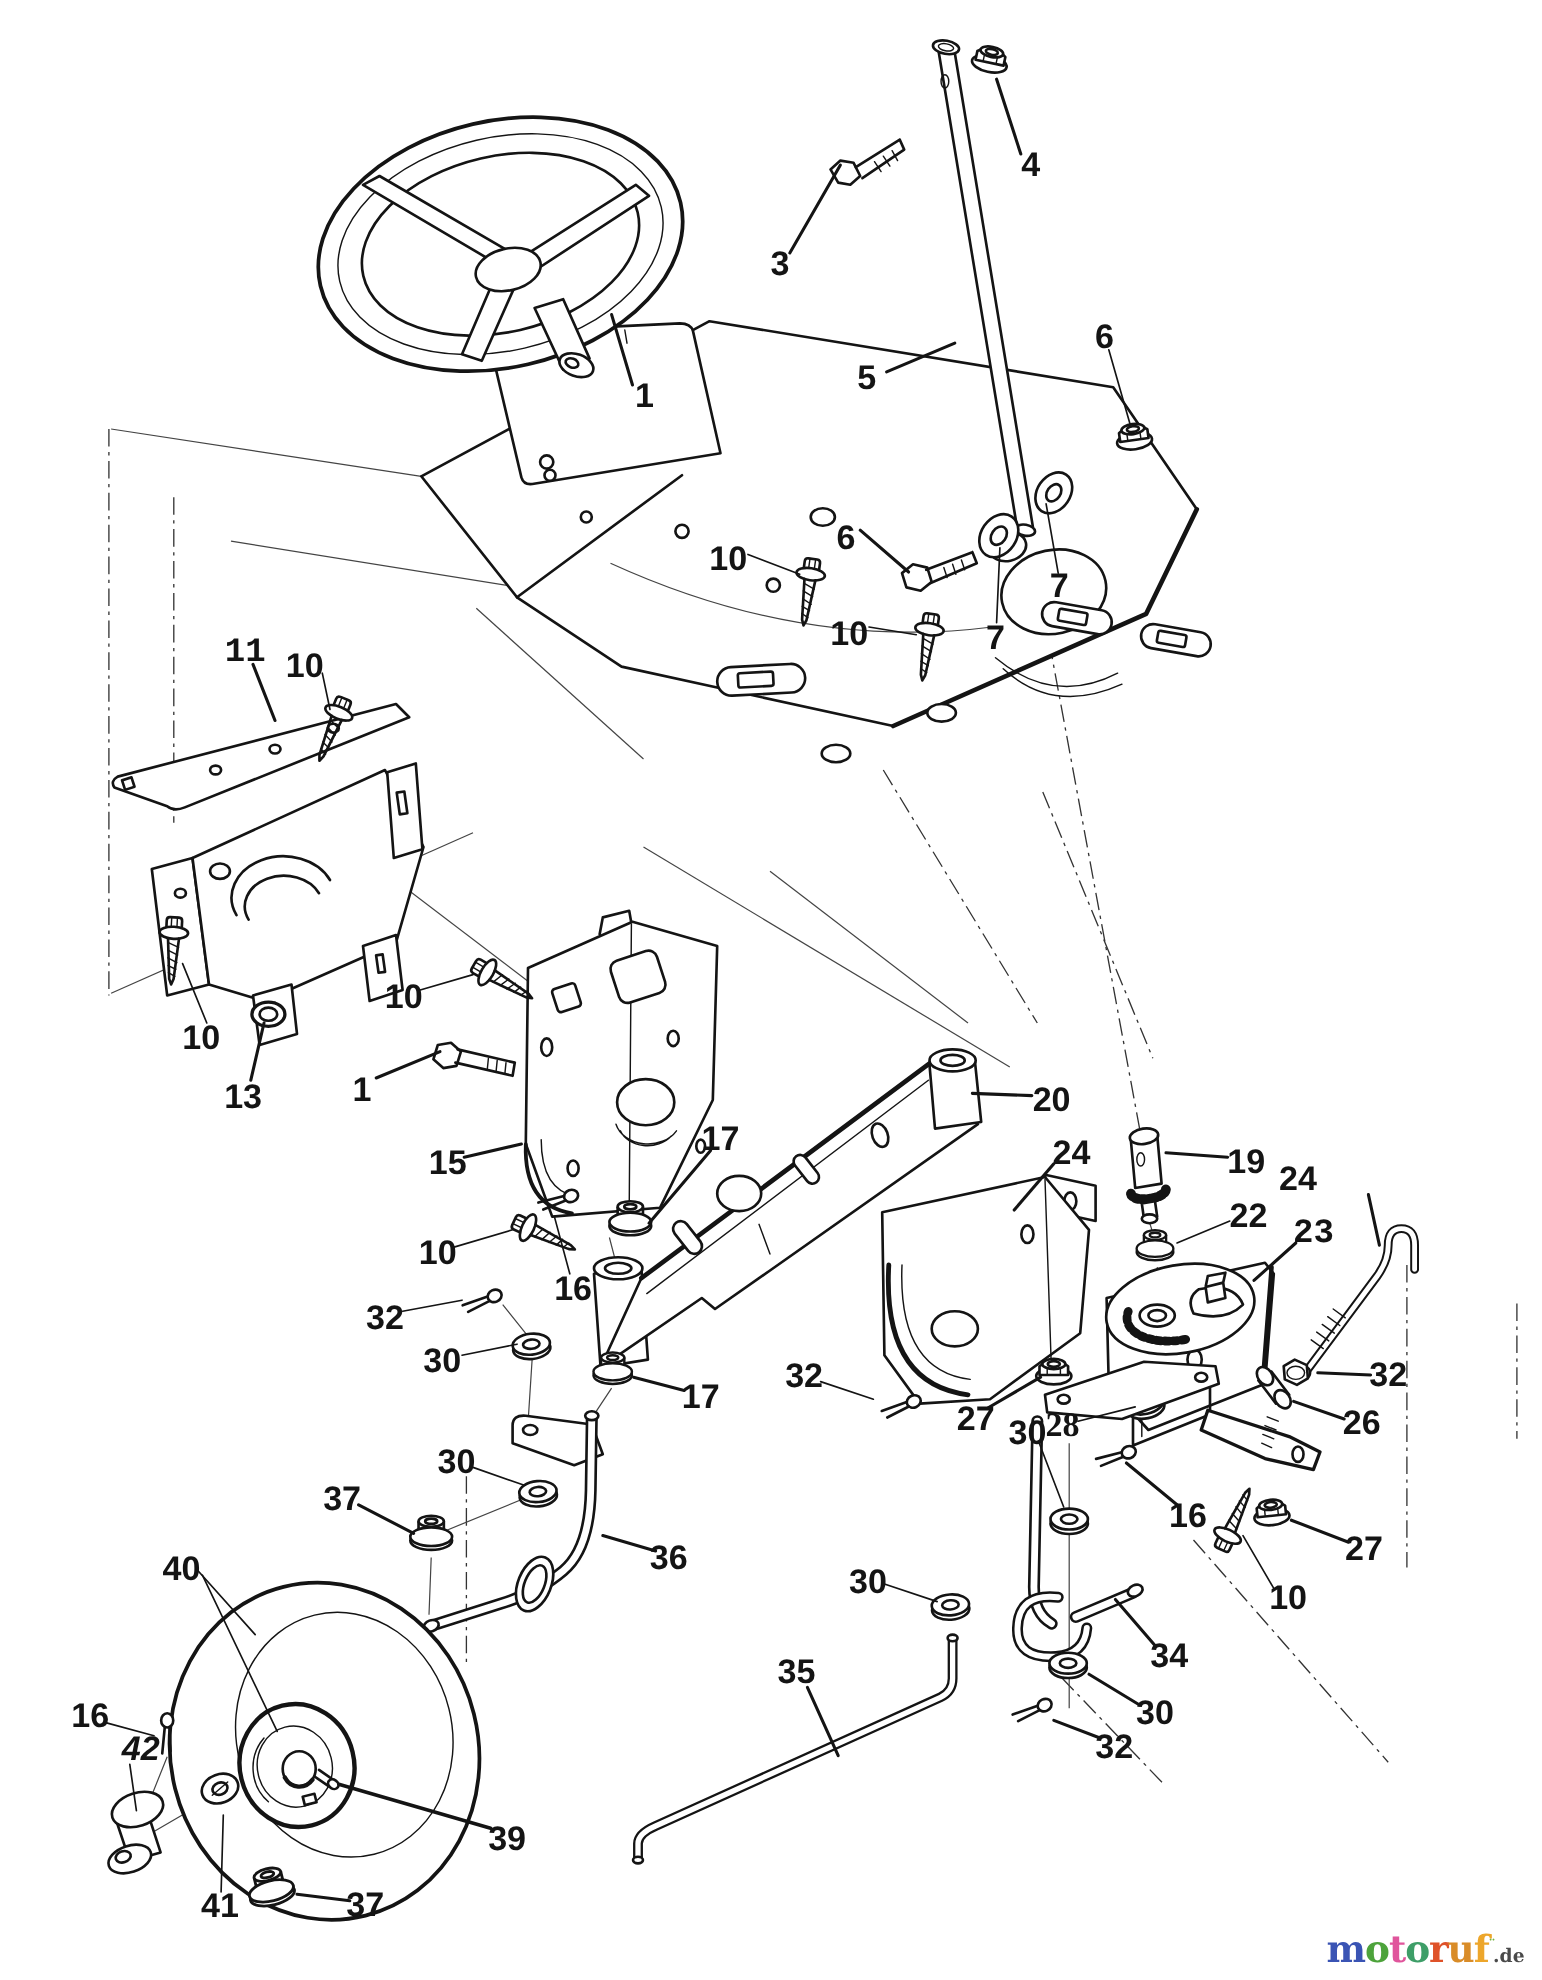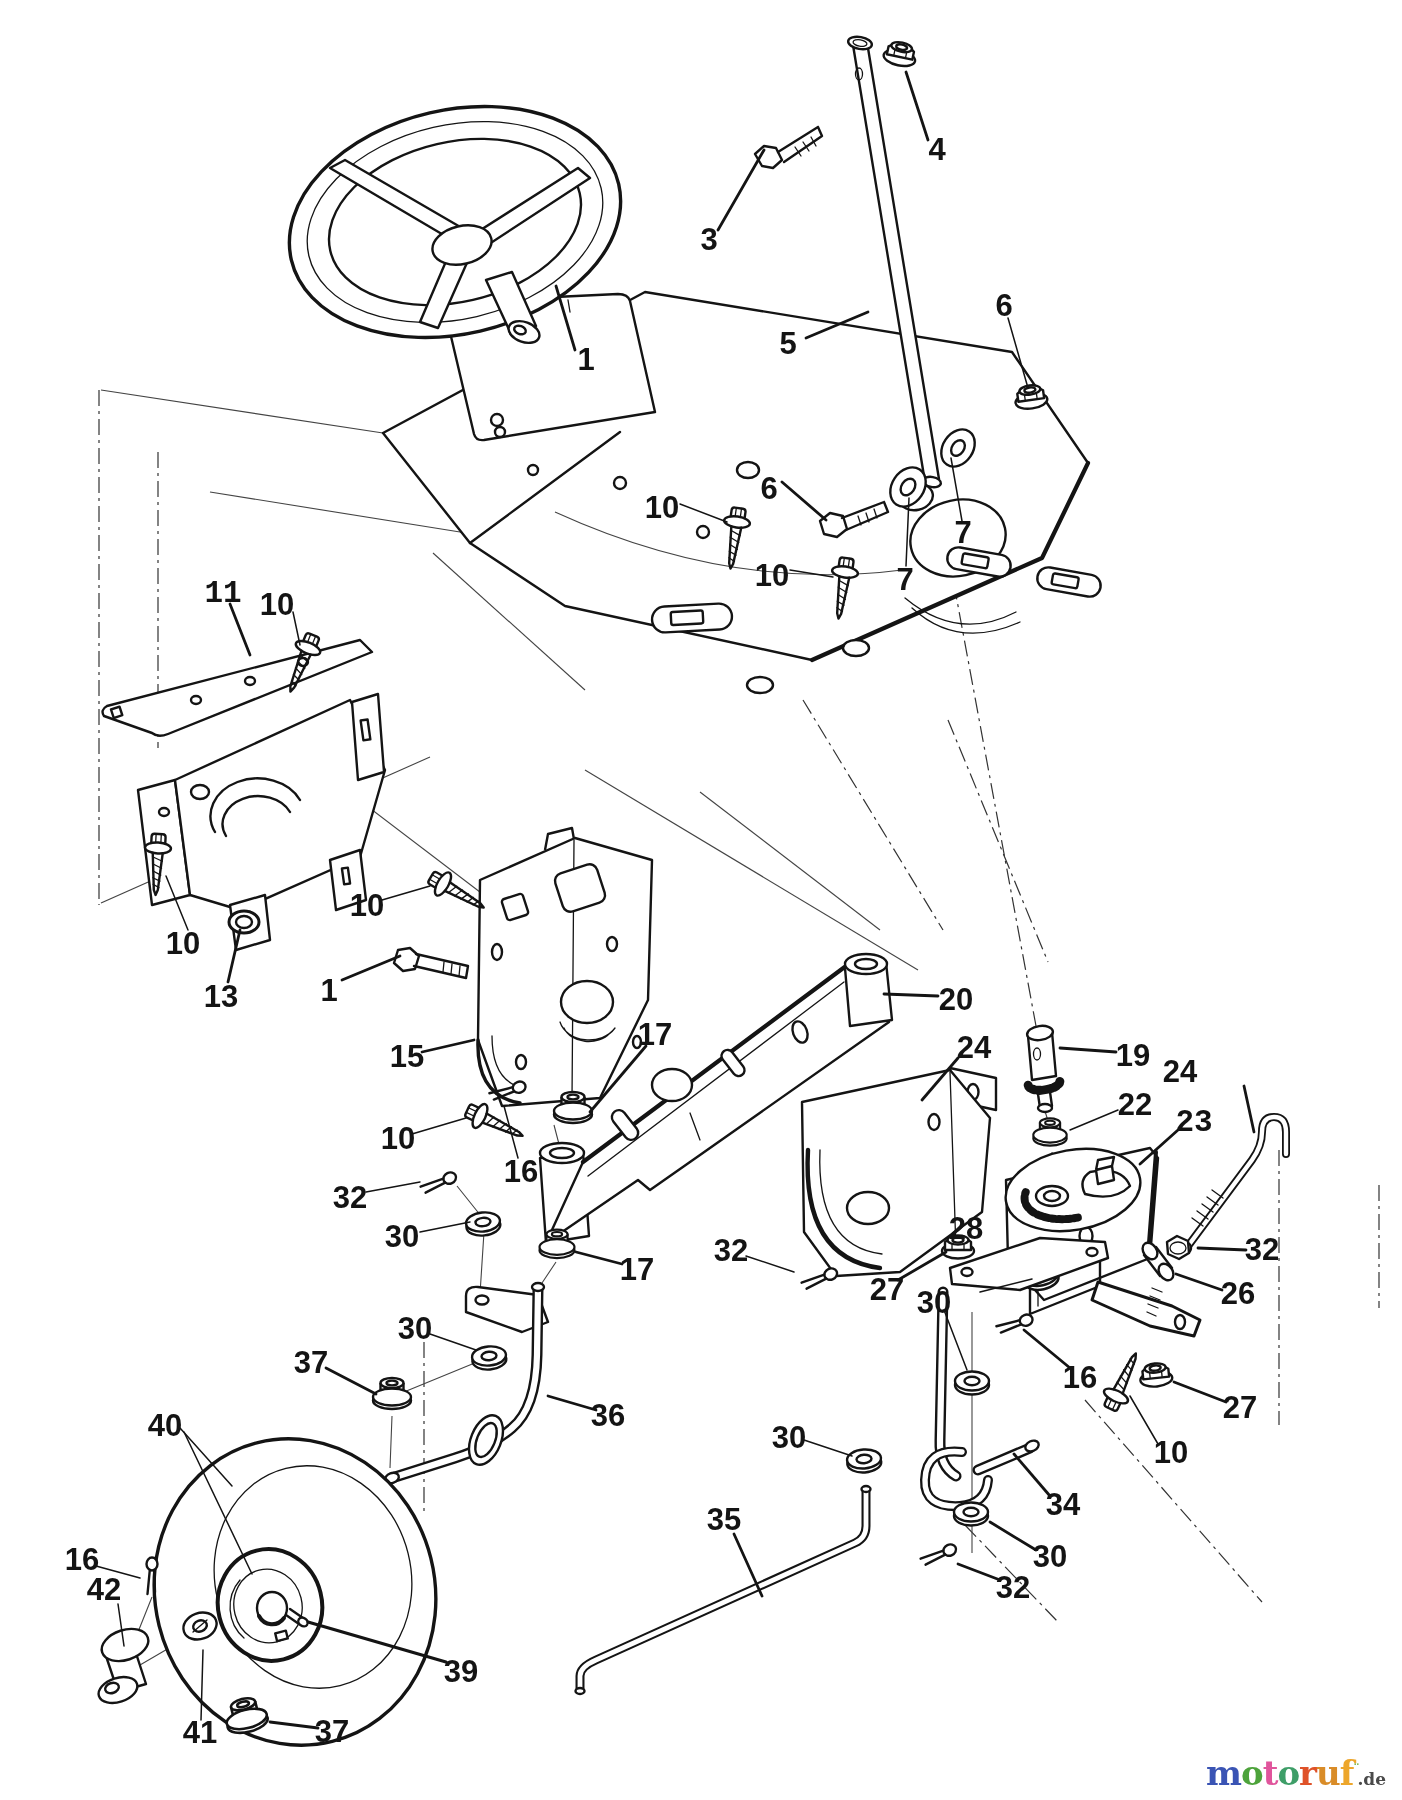--- a/index.html
+++ b/index.html
@@ -508,35 +508,35 @@
       <span class="callout" style="left: 956px; top: 1000px;">20</span>
       <span class="callout" style="left: 974px; top: 1048px;">24</span>
       <span class="callout" style="left: 1133px; top: 1056px;">19</span>
       <span class="callout" style="left: 1135px; top: 1105px;">22</span>
       <span class="callout" style="left: 1194px; top: 1122px; font-family: Liberation Mono, monospace;">23</span>
       <span class="callout" style="left: 1180px; top: 1072px;">24</span>
       <span class="callout" style="left: 1262px; top: 1250px;">32</span>
       <span class="callout" style="left: 1238px; top: 1294px;">26</span>
       <span class="callout" style="left: 887px; top: 1290px;">27</span>
       <span class="callout" style="left: 934px; top: 1303px;">30</span>
-      <span class="callout" style="left: 966px; top: 1229px;">28</span>
+      <span class="callout" style="left: 966px; top: 1295px; font-family: Liberation Serif, serif;">28</span>
       <span class="callout" style="left: 1080px; top: 1378px;">16</span>
       <span class="callout" style="left: 1171px; top: 1453px;">10</span>
       <span class="callout" style="left: 1240px; top: 1408px;">27</span>
       <span class="callout" style="left: 789px; top: 1438px;">30</span>
       <span class="callout" style="left: 608px; top: 1416px;">36</span>
       <span class="callout" style="left: 724px; top: 1520px;">35</span>
       <span class="callout" style="left: 1063px; top: 1505px;">34</span>
       <span class="callout" style="left: 1050px; top: 1557px;">30</span>
       <span class="callout" style="left: 1013px; top: 1588px;">32</span>
       <span class="callout" style="left: 311px; top: 1363px;">37</span>
       <span class="callout" style="left: 415px; top: 1329px;">30</span>
       <span class="callout" style="left: 165px; top: 1426px;">40</span>
       <span class="callout" style="left: 82px; top: 1560px;">16</span>
-      <span class="callout" style="left: 104px; top: 1590px;">42</span>
+      <span class="callout" style="left: 128px; top: 1590px; font-style: italic;">42</span>
       <span class="callout" style="left: 461px; top: 1672px;">39</span>
       <span class="callout" style="left: 200px; top: 1733px;">41</span>
       <span class="callout" style="left: 332px; top: 1732px;">37</span>
     </div>
 
 <div class="watermark">
   <span id="watermark-word"><span style="color: rgb(58, 84, 180);">m</span><span style="color: rgb(77, 163, 59);">o</span><span style="color: rgb(224, 85, 156);">t</span><span style="color: rgb(62, 158, 104);">o</span><span style="color: rgb(223, 82, 41);">r</span><span style="color: rgb(217, 140, 40);">u</span><span style="color: rgb(237, 166, 43);">f</span><span class="tm" style="color: rgb(118, 180, 60);">¨</span></span><span class="suffix">.de</span>
 </div>
 
 </div>

